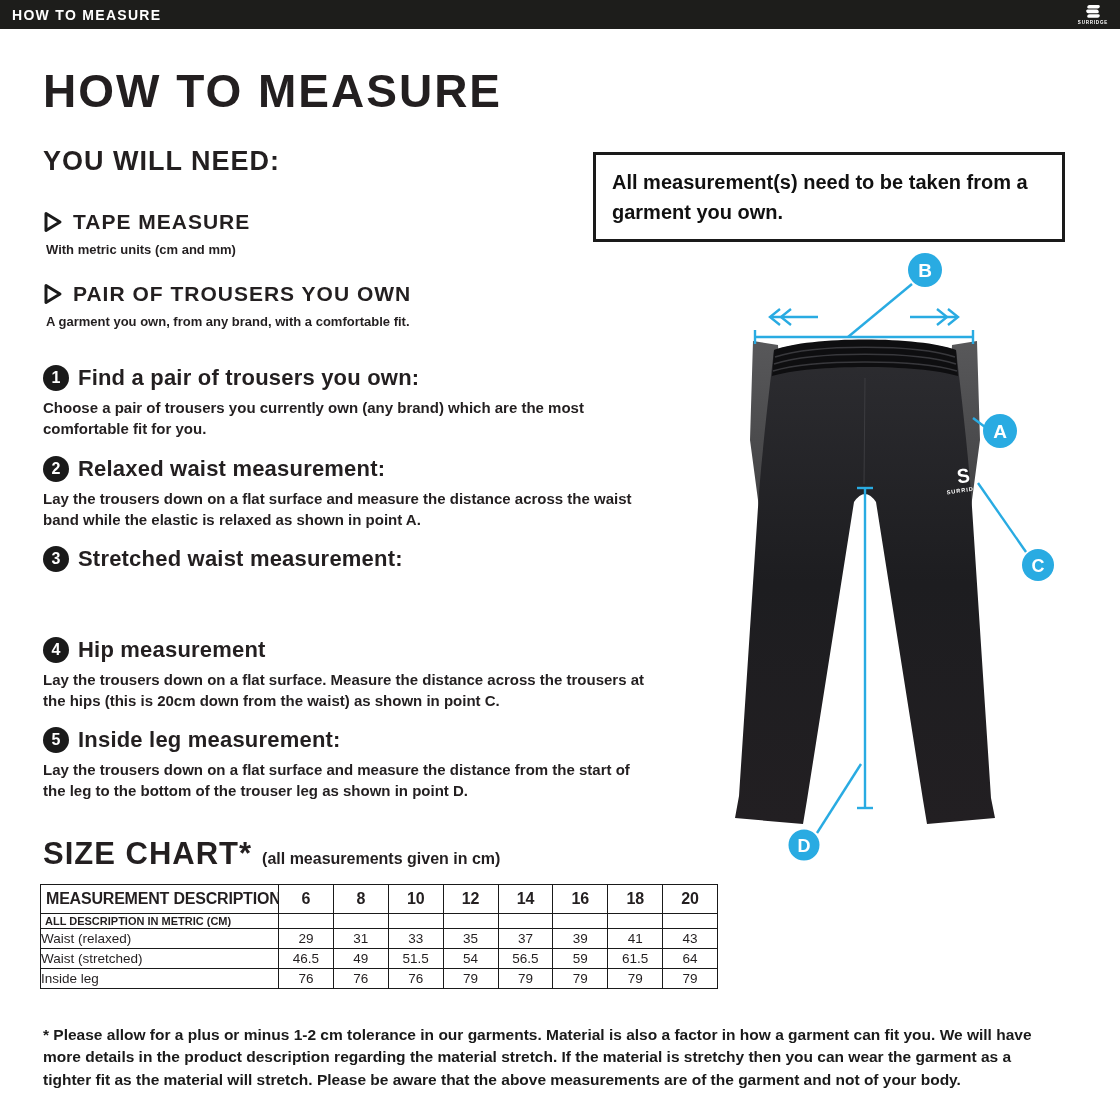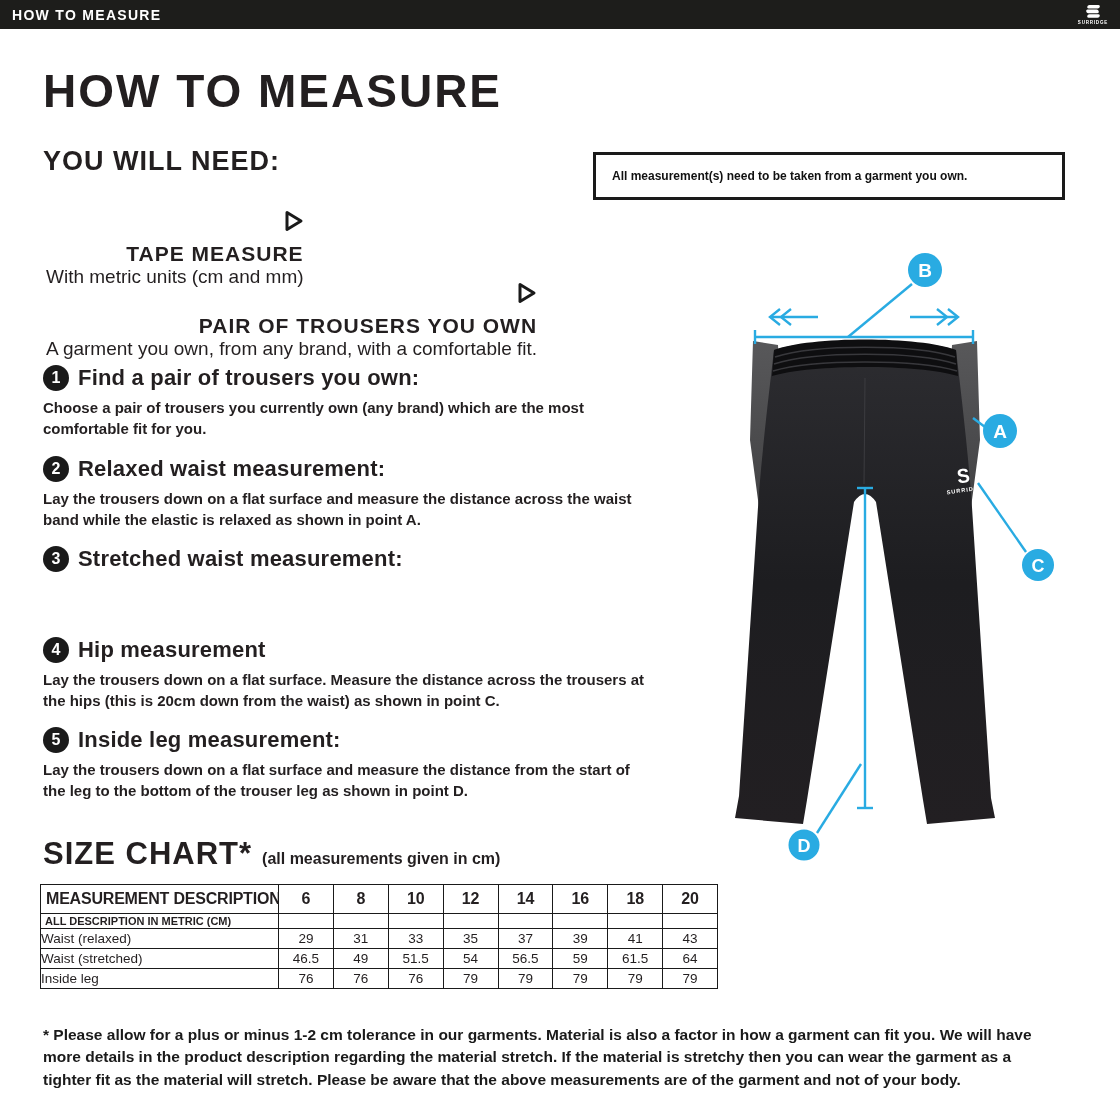--- a/index.html
+++ b/index.html
@@ -12,27 +12,27 @@
             display:flex; align-items:center; justify-content:space-between; padding:0 12px; }
   .topbar-title { color:#fff; font-size:14px; font-weight:700; letter-spacing:1.3px; }
   .topbar-logo { display:flex; flex-direction:column; align-items:center; gap:1px; }
   .topbar-logo .brand-word { color:#fff; font-size:4.5px; font-weight:700; letter-spacing:0.8px; }
 
   
   .page-title { position:absolute; left:43px; top:64px; font-size:46px; font-weight:800; letter-spacing:2px; color:#231f20; }
   .need-heading { position:absolute; left:43px; top:146px; font-size:27px; font-weight:800; letter-spacing:1px; }
 
   .need-item { position:absolute; left:43px; }
-  .need-item .row { display:flex; align-items:flex-end; gap:10px;flex-direction:column; }
+  .need-item .row { display:flex; align-items:center; gap:10px; }
   .need-title { font-size:21px; font-weight:800; letter-spacing:1px; }
-  .need-desc { margin-top:0; margin-left:3px; font-size:19px; font-weight:400; }
+  .need-desc { margin-top:8px; margin-left:3px; font-size:13px; font-weight:700; }
 
   
   .callout { position:absolute; left:593px; top:152px; width:472px; border:3px solid #1a1a1a;
-             padding:12px 16px; font-size:12px; font-weight:700; line-height:1.5; color:#111; background:#fff; }
+             padding:12px 16px; font-size:20px; font-weight:700; line-height:1.5; color:#111; background:#fff; }
 
   
   .step { position:absolute; left:43px; width:630px; }
   .step-head { display:flex; align-items:center; gap:9px; }
   .step-num { width:26px; height:26px; border-radius:50%; background:#1a1a1a; color:#fff;
               font-size:16px; font-weight:700; display:flex; align-items:center; justify-content:center; flex:0 0 26px; }
   .step-title { font-size:22px; font-weight:800; letter-spacing:0.2px; }
   .step-desc { margin-top:6px; font-size:15px; font-weight:700; line-height:1.42; max-width:602px; }
 
   

